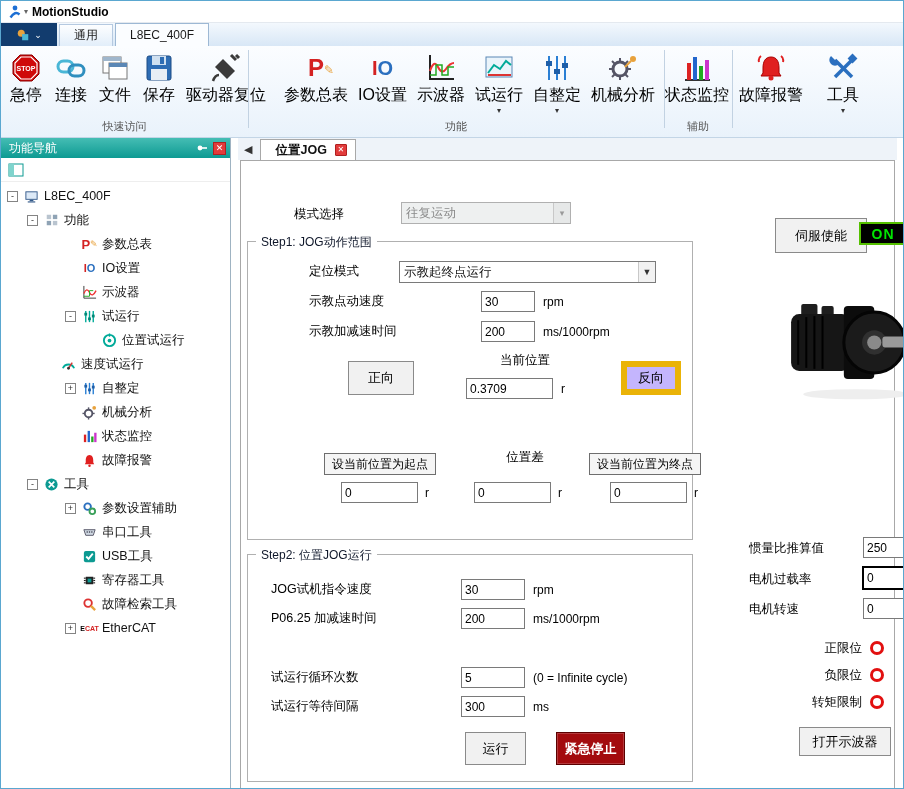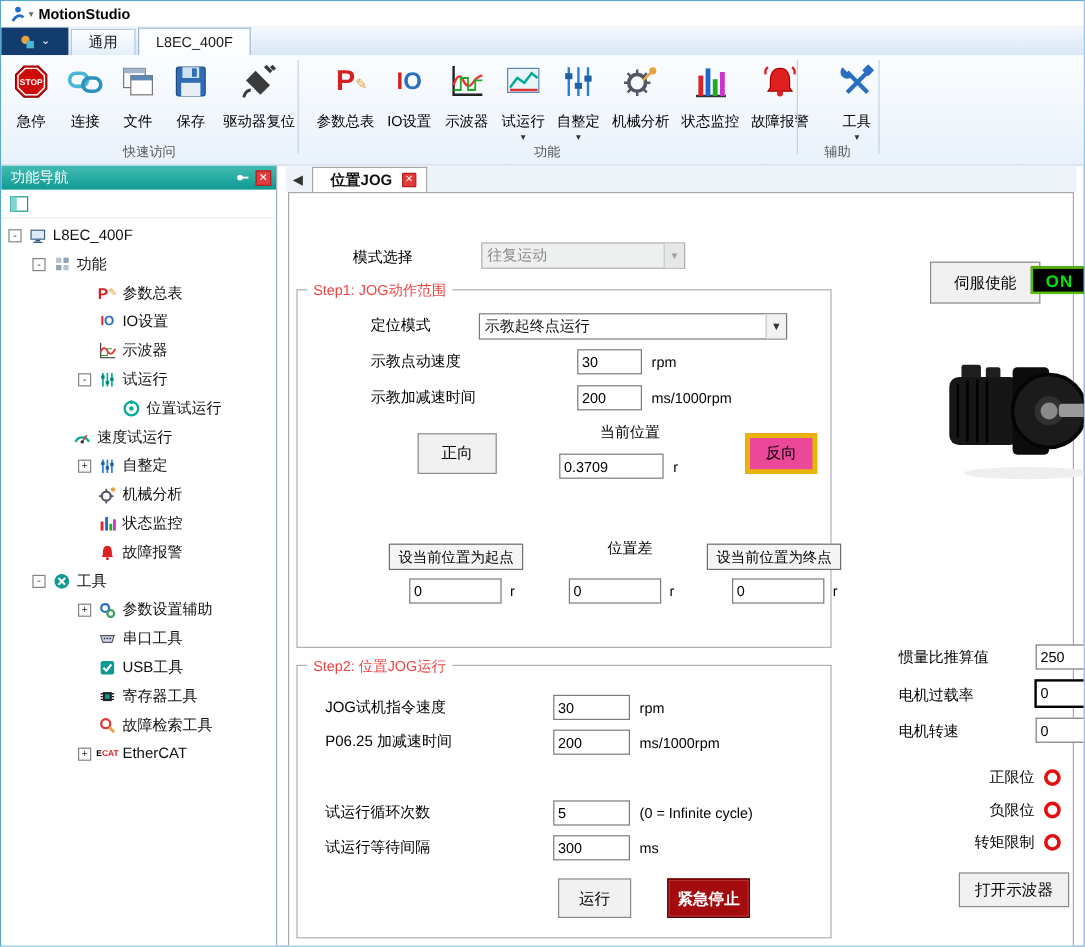--- a/index.html
+++ b/index.html
@@ -19,21 +19,21 @@
   .apptab{width:56px;height:23px;background:#123c6e;display:flex;align-items:center;justify-content:center;gap:4px;}
   .apptab .acaret{color:#fff;font-size:9px;}
   .rtab{height:22px;display:flex;align-items:center;padding:0 14px;font-size:12px;color:#1a1a1a;border:1px solid #b5c9e0;border-bottom:none;background:linear-gradient(#fdfeff,#e2eefa);margin-left:2px;}
   .rtab.active{background:#fbfdff;font-weight:normal;height:23px;border-color:#9db8d4;}
 
   
   .ribbon{position:absolute;left:0;top:45px;width:904px;height:92px;background:linear-gradient(#fbfdff,#e9f2fb);border-bottom:1px solid #c3d5e6;}
   .rbtns{position:absolute;left:2px;top:2px;display:flex;align-items:flex-start;}
   .rbtn{display:flex;flex-direction:column;align-items:center;padding:3px 5px 0 5px;min-width:42px;cursor:default;}
   .rbtn .ric{width:34px;height:34px;display:flex;align-items:center;justify-content:center;}
-  .rbtn .rlabel{font-size:12px;color:#000;margin-top:8px;white-space:nowrap;text-align:right;}
+  .rbtn .rlabel{font-size:16px;color:#000;margin-top:0;white-space:nowrap;text-align:right;}
   .rbtn .rarrow{font-size:8px;color:#333;line-height:8px;margin-top:1px;}
   .rsep{position:absolute;top:4px;width:1px;height:78px;background:#c2d2e2;}
   .rgroup{position:absolute;bottom:3px;font-size:11px;color:#555;text-align:center;}
 
   .icon-p{position:relative;font-weight:bold;font-size:24px;color:#d42222;line-height:24px;}
   .icon-p i{position:absolute;right:-10px;bottom:-2px;font-style:normal;font-size:12px;color:#e8a23c;}
   .icon-io b{font-size:20px;color:#d42222;}
   .icon-io em{font-style:normal;font-weight:bold;font-size:20px;color:#2a6fbf;}
 
   
@@ -68,25 +68,25 @@
   .flabel{font-size:12.5px;color:#000;line-height:21px;white-space:nowrap;}
   .tin{border:1px solid #7a7a7a;height:21px;font-size:12px;padding:0 3px;font-family:inherit;background:#fff;color:#000;}
   .combo{border:1px solid #7a7a7a;background:#fff;display:flex;align-items:center;height:22px;}
   .combo .ctext{flex:1;padding-left:4px;font-size:12.5px;white-space:nowrap;overflow:hidden;}
   .combo .carrow{width:17px;text-align:center;font-size:9px;color:#333;border-left:1px solid #c8c8c8;background:#f2f2f2;align-self:stretch;display:flex;align-items:center;justify-content:center;}
   .combo.disabled{background:#eef0f0;border-color:#b0b0b0;}
   .combo.disabled .ctext{color:#8a8a8a;}
   .combo.disabled .carrow{color:#9a9a9a;background:#e6e8e8;}
 
   .fieldset{position:absolute;border:1px solid #b0b0b0;background:#fff;}
-  .legend{position:absolute;top:-8px;left:8px;background:#fff;padding:0 5px;font-size:12px;color:#ef4444;}
+  .legend{position:absolute;top:-8px;left:8px;background:#fff;padding:0 5px;font-size:12px;color:#0f172a;}
 
   .btn{background:#f1f1f1;border:1px solid #8a8a8a;font-size:13px;color:#000;display:flex;align-items:center;justify-content:center;font-family:inherit;}
   .btn.small{font-size:12px;background:#f5f5f5;border:1px solid #6e6e6e;}
-  .btn.blue{border:4px solid #eab308;background:#ec4899;}
+  .btn.blue{border:6px solid #eab308;background:#c4b5fd;}
   .btn.estop{background:#a30b0e;border:1px solid #5c0000;color:#fff;font-weight:bold;box-shadow:inset 0 0 0 1px rgba(255,255,255,.2);}
   .onbox{background:#000;border:2px solid #55c000;color:#00e600;font-weight:bold;font-size:14px;display:flex;align-items:center;justify-content:center;letter-spacing:1px;}
   .ring{width:14px;height:14px;border-radius:50%;border:3px solid #e21010;background:#fff;}
   .s2row{position:absolute;left:23px;display:flex;align-items:center;}
   .s2row .flabel{width:190px;}
   .s2row .unit{margin-left:8px;font-size:12px;color:#000;white-space:nowrap;}
   .unit{font-size:12px;color:#000;}
 </style>
 </head>
 <body>

